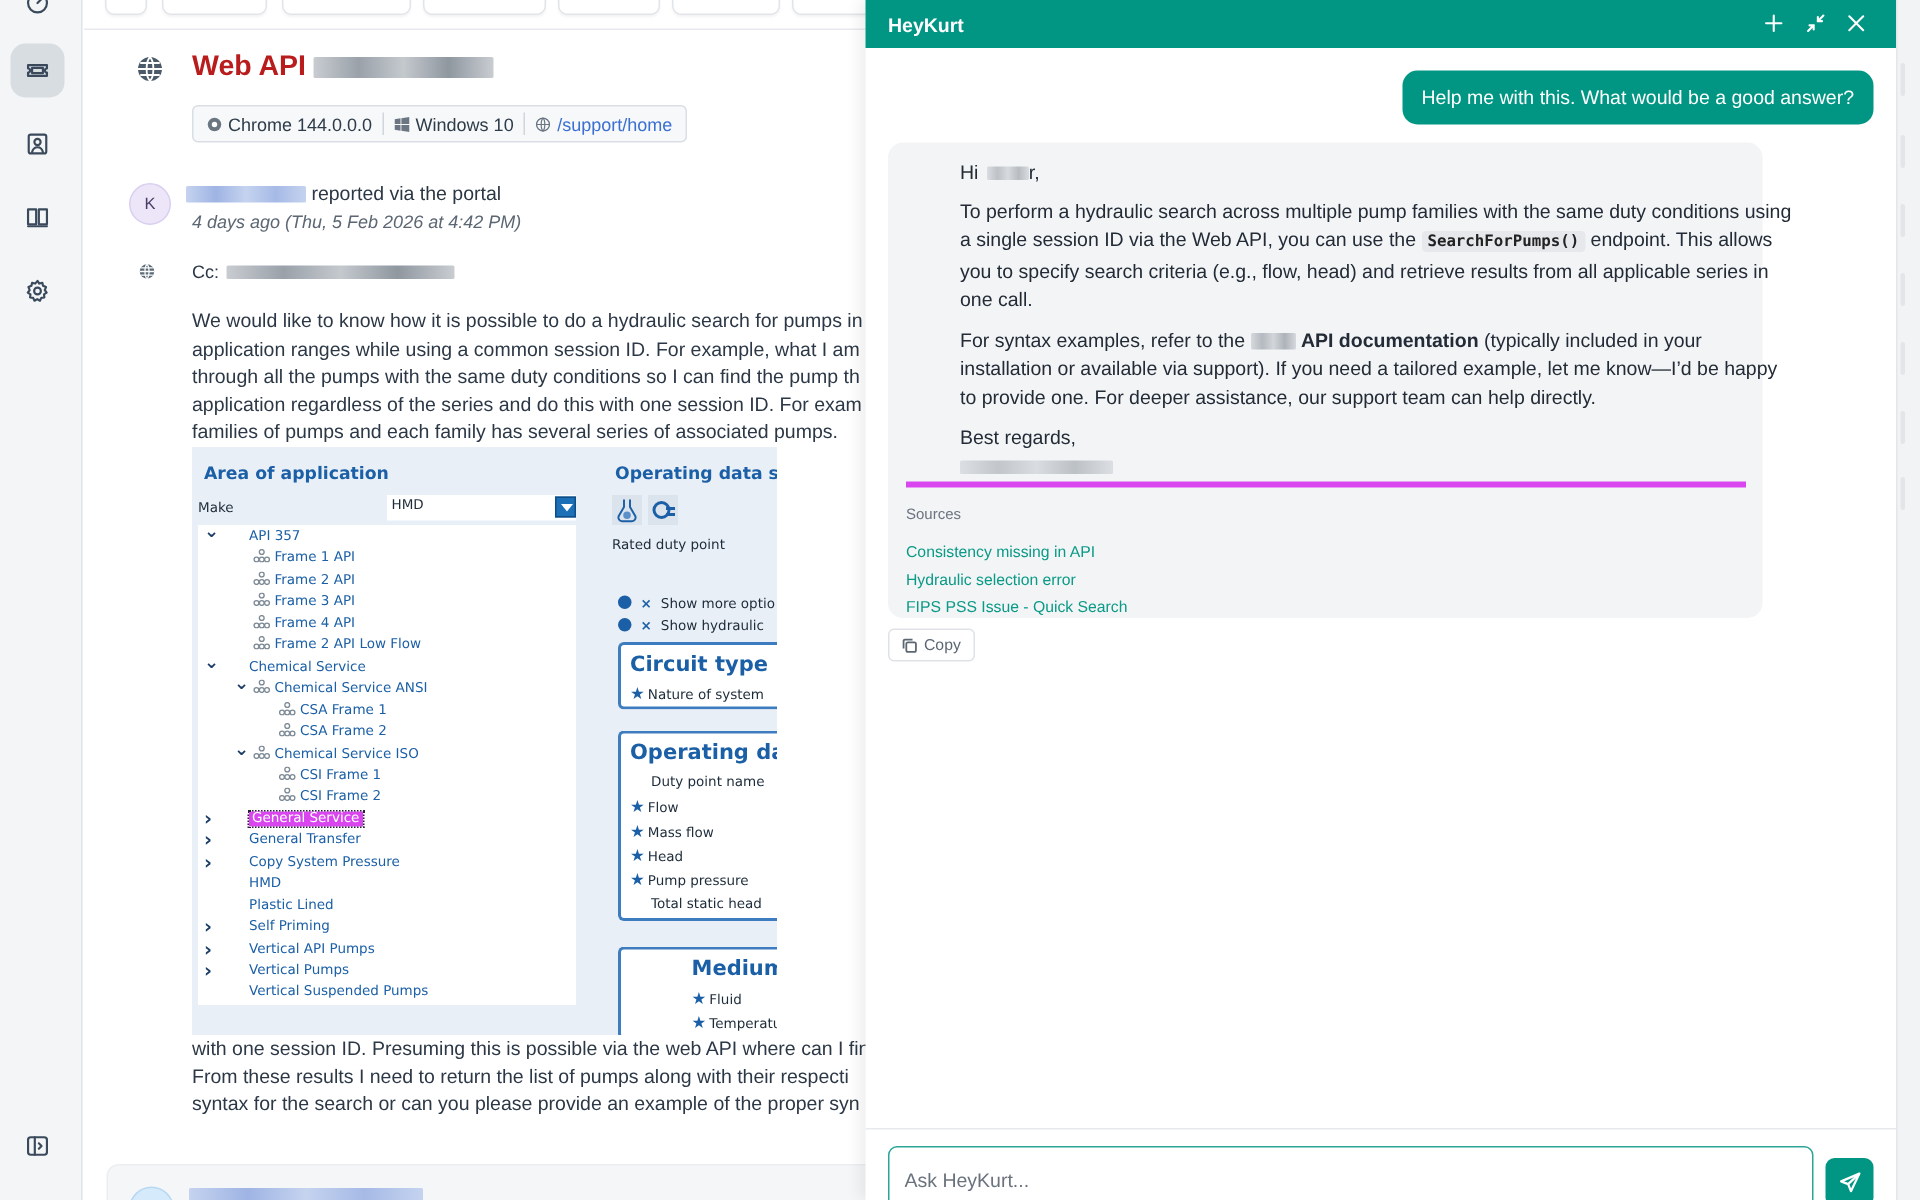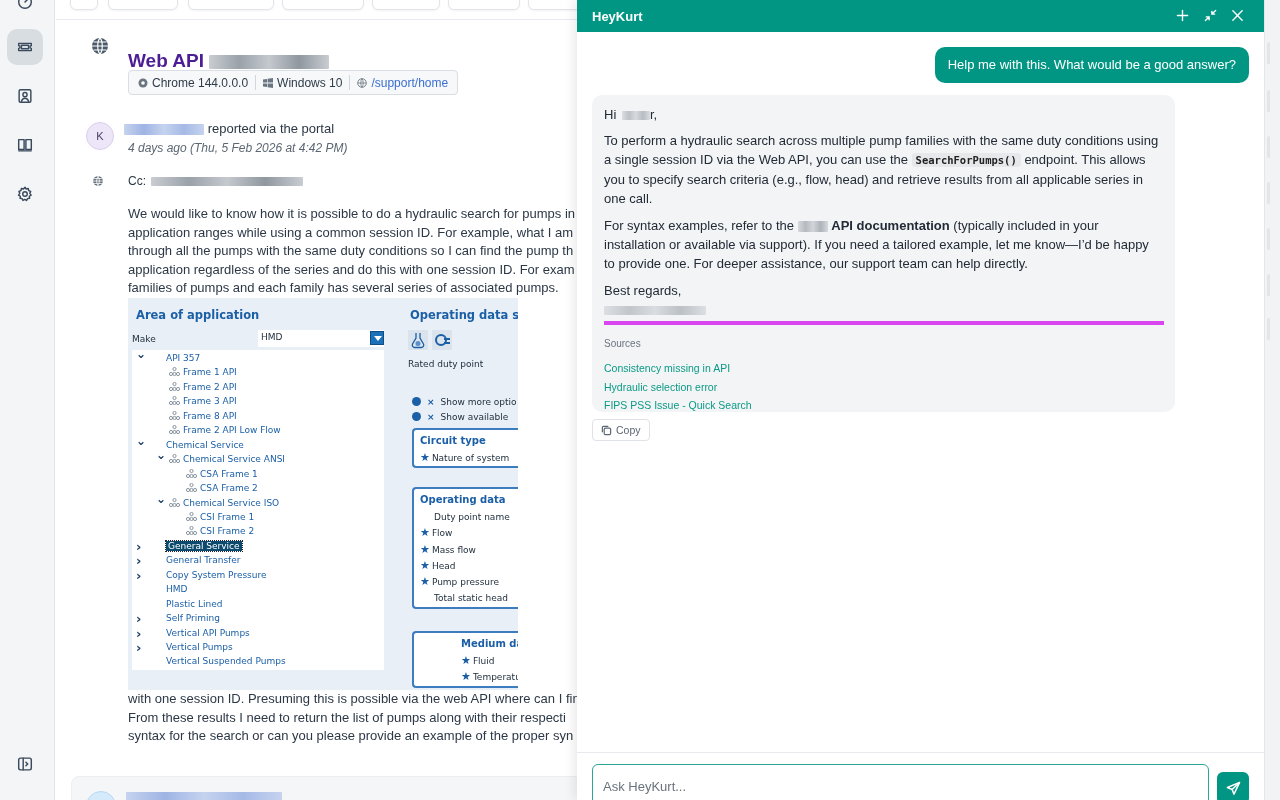--- a/index.html
+++ b/index.html
@@ -11,21 +11,21 @@
   .rail-btn { position: absolute; left: 7px; width: 36px; height: 36px; border-radius: 10px; display: flex; align-items: center; justify-content: center; color: #3a4a5c; }
   .rail-btn.active { background: #d8dde2; }
   .rail-btn svg { width: 18px; height: 18px; stroke: #3a4a5c; fill: none; stroke-width: 1.6; stroke-linecap: round; stroke-linejoin: round; }
 
   
   .main { position: absolute; left: 56px; top: 0; width: 1224px; height: 800px; background: #fff; }
   .toolbar { position: absolute; left: 0; top: 0; width: 100%; height: 20px; border-bottom: 1px solid #e6e9ed; }
   .tb-btn { position: absolute; top: -10px; height: 20px; border: 1px solid #e1e5ea; border-radius: 6px; background: #fff; box-shadow: 0 1px 2px rgba(0,0,0,0.05); }
   .ticket-head { position: absolute; left: 34px; top: 34px; }
   .globe-lg { position: absolute; left: 0; top: 2px; width: 20px; height: 20px; }
-  .title { position: absolute; left: 38px; top: 16px; font-size: 19px; font-weight: bold; color: #4c1d95; white-space: nowrap; }
+  .title { position: absolute; left: 38px; top: 0; font-size: 19px; font-weight: bold; color: #b91c1c; white-space: nowrap; }
   .blur { display: inline-block; background: linear-gradient(90deg,#c9cdd2,#9aa1a9,#c4c9ce,#8f979f,#c9cdd2); border-radius: 1px; vertical-align: middle; }
   .blur-blue { background: linear-gradient(90deg,#c5d3ef,#9fb4e4,#c5d3ef,#a6bae6,#c5d3ef); }
   .meta-pill { position: absolute; left: 38px; top: 36px; height: 25px; border: 1px solid #d9dee4; background: #f6f8fa; border-radius: 4px; display: flex; align-items: center; padding: 0 9px; font-size: 12px; color: #2e3b48; white-space: nowrap; }
   .meta-pill .sep { width: 1px; height: 15px; background: #d0d6dc; margin: 0 7px; }
   .meta-pill .ic { display: inline-block; width: 10px; height: 10px; margin-right: 4px; vertical-align: -1px; }
   .meta-pill .link { color: #3b6fd1; }
 
   .reporter { position: absolute; left: 30px; top: 122px; }
   .avatar-k { position: absolute; left: 0; top: 0; width: 28px; height: 28px; border-radius: 50%; background: #ece6f8; border: 1px solid #d9cff0; color: #4a3e66; font-size: 11px; display: flex; align-items: center; justify-content: center; }
   .rep-line { position: absolute; left: 38px; top: -1px; font-size: 13px; color: #2b3744; white-space: nowrap; }
@@ -40,51 +40,51 @@
   
   .shot { position: absolute; left: 72px; top: 298px; width: 390px; height: 392px; overflow: hidden; font-family: "DejaVu Sans", sans-serif; }
   .shot-left { position: absolute; left: 0; top: 0; width: 282px; height: 392px; background: #e9eff6; }
   .shot-left h4 { position: absolute; left: 8px; top: 10px; font-size: 11.5px; color: #1b5fa6; font-weight: bold; }
   .make-label { position: absolute; left: 4px; top: 36px; font-size: 9px; color: #1c2b39; text-align: center; }
   .make-select { position: absolute; left: 130px; top: 32px; width: 126px; height: 17px; background: #fff; font-size: 9px; color: #1c2b39; padding: 2px 3px; }
   .make-select .dd { position: absolute; right: 0; top: 1px; width: 14px; height: 14px; background: #1b70b8; border: 1px solid #0e4d86; }
   .make-select .dd::after { content: ""; position: absolute; left: 3px; top: 4px; border-left: 4px solid transparent; border-right: 4px solid transparent; border-top: 5px solid #fff; }
   .tree { position: absolute; left: 4px; top: 52px; width: 252px; height: 320px; background: #fff; }
   .tree-row { position: absolute; font-size: 9px; color: #1b5fa6; white-space: nowrap; height: 13px; line-height: 13px; }
-  .tree-row.sel span.lbl { background: #0c4a6e; color: #fff; padding: 0 2px; outline: 1px dotted #223; }
+  .tree-row.sel span.lbl { background: #d946ef; color: #fff; padding: 0 2px; outline: 1px dotted #223; }
   .chev { position: absolute; font-size: 9px; color: #1b3c66; font-weight: bold; }
   .node-ic { display: inline-block; width: 13px; height: 9px; margin-right: 2px; vertical-align: -1px; }
 
   .shot-right { position: absolute; left: 270px; top: 0; width: 120px; height: 392px; background: #e9eff6; }
   .shot-right h4 { position: absolute; left: 12px; top: 10px; font-size: 11.5px; color: #1b5fa6; font-weight: bold; white-space: nowrap; }
   .ic-box { position: absolute; top: 32px; width: 20px; height: 20px; background: #dbe3ec; }
   .rated { position: absolute; left: 10px; top: 61px; font-size: 9px; color: #1c2b39; }
   .opt { position: absolute; left: 14px; font-size: 9px; color: #1c2b39; white-space: nowrap; }
   .opt .dot { display: inline-block; width: 9px; height: 9px; border-radius: 50%; background: #1b5fa6; margin-right: 6px; vertical-align: -1px; }
   .opt .x { color: #1b5fa6; font-weight: bold; margin-right: 6px; }
   .grp { position: absolute; left: 14px; width: 110px; border: 2px solid #3d7cbf; border-right: none; border-radius: 4px 0 0 4px; background: #fff; }
-  .grp h5 { font-size: 10px; color: #1b5fa6; font-weight: bold; margin: 5px 0 4px 6px; white-space: nowrap; }
+  .grp h5 { font-size: 14px; color: #1b5fa6; font-weight: bold; margin: 5px 0 4px 6px; white-space: nowrap; }
   .grp .it { font-size: 9px; color: #1c2b39; height: 16.3px; line-height: 16.3px; white-space: nowrap; padding-left: 6px; }
   .grp .it.nostar { padding-left: 20px; }
   .star { color: #1b5fa6; font-size: 11px; margin-right: 2px; }
 
   .reply-card { position: absolute; left: 15px; top: 776px; width: 1200px; height: 40px; background: #f5f6f8; border: 1px solid #eceef1; border-radius: 8px; }
   .reply-avatar { position: absolute; left: 14px; top: 14px; width: 30px; height: 30px; border-radius: 50%; background: #d5eafb; border: 1px solid #b7d8f3; }
 
   
   .panel { position: absolute; left: 577px; top: 0; width: 687px; height: 800px; background: #fff; box-shadow: -4px 0 10px rgba(0,0,0,0.08); }
   .panel-head { position: absolute; left: 0; top: 0; width: 687px; height: 32px; background: #009683; color: #fff; }
   .panel-title { position: absolute; left: 15px; top: 9px; font-size: 13px; font-weight: bold; }
   .ph-btn { position: absolute; top: 3px; width: 24px; height: 24px; display: flex; align-items: center; justify-content: center; }
   .ph-btn svg { width: 13px; height: 13px; stroke: #fff; fill: none; stroke-width: 1.5; stroke-linecap: round; }
 
   .user-bubble { position: absolute; right: 15px; top: 47px; height: 36px; background: #009683; color: #fff; border-radius: 10px; font-size: 13px; padding: 10px 13px; white-space: nowrap; }
 
   .bot-bubble { position: absolute; left: 15px; top: 95px; width: 583px; height: 317px; background: #f3f4f6; border-radius: 10px; padding: 10px 12px; font-size: 13px; color: #222b36; line-height: 19px; }
-  .bot-bubble p { margin-bottom: 8px; }
+  .bot-bubble p { margin-bottom: 8px; margin-left: 36px; }
   .bot-bubble code { font-family: "DejaVu Sans Mono", monospace; font-size: 10.5px; font-weight: bold; background: #e6e8eb; padding: 1px 4px; border-radius: 3px; color: #222; }
   .bot-bubble b { font-weight: bold; }
   .sources { position: absolute; left: 12px; top: 226px; width: 560px; border-top: 4px solid #d946ef; padding-top: 9px; }
   .sources .s-label { font-size: 10px; color: #6b7480; margin-bottom: 6px; }
   .sources .s-link { display: block; font-size: 10.5px; color: #0a9a86; line-height: 18.5px; text-decoration: none; }
 
   .copy-btn { position: absolute; left: 15px; top: 419px; height: 22px; border: 1px solid #dfe2e6; border-radius: 4px; background: #fff; font-size: 10.5px; color: #5c6773; padding: 0 8px; display: flex; align-items: center; }
   .copy-btn svg { width: 11px; height: 11px; stroke: #5c6773; fill: none; stroke-width: 1.3; margin-right: 4px; }
 
   .composer-sep { position: absolute; left: 0; top: 752px; width: 687px; height: 1px; background: #e7e9ec; }
@@ -237,21 +237,21 @@
                 <circle cx="6.5" cy="2" r="1.6" fill="none" stroke="#7d8a96" stroke-width="0.9"></circle>
                 <circle cx="3" cy="7" r="1.6" fill="none" stroke="#7d8a96" stroke-width="0.9"></circle>
                 <circle cx="10" cy="7" r="1.6" fill="none" stroke="#7d8a96" stroke-width="0.9"></circle>
                 <circle cx="6.5" cy="7" r="1.6" fill="none" stroke="#7d8a96" stroke-width="0.9"></circle>
               </svg><span class="lbl">Frame 3 API</span></div>
             <div class="tree-row" style="top: 59.8px; left: 36px;"><svg class="node-ic" viewBox="0 0 13 9">
                 <circle cx="6.5" cy="2" r="1.6" fill="none" stroke="#7d8a96" stroke-width="0.9"></circle>
                 <circle cx="3" cy="7" r="1.6" fill="none" stroke="#7d8a96" stroke-width="0.9"></circle>
                 <circle cx="10" cy="7" r="1.6" fill="none" stroke="#7d8a96" stroke-width="0.9"></circle>
                 <circle cx="6.5" cy="7" r="1.6" fill="none" stroke="#7d8a96" stroke-width="0.9"></circle>
-              </svg><span class="lbl">Frame 8 API</span></div>
+              </svg><span class="lbl">Frame 4 API</span></div>
             <div class="tree-row" style="top: 74.25px; left: 36px;"><svg class="node-ic" viewBox="0 0 13 9">
                 <circle cx="6.5" cy="2" r="1.6" fill="none" stroke="#7d8a96" stroke-width="0.9"></circle>
                 <circle cx="3" cy="7" r="1.6" fill="none" stroke="#7d8a96" stroke-width="0.9"></circle>
                 <circle cx="10" cy="7" r="1.6" fill="none" stroke="#7d8a96" stroke-width="0.9"></circle>
                 <circle cx="6.5" cy="7" r="1.6" fill="none" stroke="#7d8a96" stroke-width="0.9"></circle>
               </svg><span class="lbl">Frame 2 API Low Flow</span></div>
             <div class="tree-row" style="top: 88.7px; left: 34px;"><span class="chev" style="left: -30px; top: -4px; font-size: 12px;">⌄</span><span class="lbl">Chemical Service</span></div>
             <div class="tree-row" style="top: 103.15px; left: 36px;"><span class="chev" style="left: -12px; top: -4px; font-size: 12px;">⌄</span><svg class="node-ic" viewBox="0 0 13 9">
                 <circle cx="6.5" cy="2" r="1.6" fill="none" stroke="#7d8a96" stroke-width="0.9"></circle>
                 <circle cx="3" cy="7" r="1.6" fill="none" stroke="#7d8a96" stroke-width="0.9"></circle>
@@ -309,21 +309,21 @@
         </div>
         <div class="ic-box" style="left:34px">
           <svg viewBox="0 0 20 20" width="20" height="20">
               <circle cx="9" cy="10" r="5" fill="none" stroke="#1b5fa6" stroke-width="2"></circle>
               <rect x="12" y="8" width="6" height="2" fill="#1b5fa6"></rect>
               <rect x="12" y="12" width="6" height="2" fill="#1b5fa6"></rect>
             </svg>
         </div>
         <div class="rated">Rated duty point</div>
         <div class="opt" style="top:99px"><span class="dot"></span><span class="x">×</span><span>Show more optio</span></div>
-        <div class="opt" style="top:114px"><span class="dot"></span><span class="x">×</span><span>Show available</span></div>
+        <div class="opt" style="top:114px"><span class="dot"></span><span class="x">×</span><span>Show hydraulic</span></div>
         <div id="groups">
             <div class="grp" style="top: 130px;">
               <h5>Circuit type</h5>
               <div class="it"><span class="star">★</span><span>Nature of system</span></div>
             </div>
             <div class="grp" style="top: 189px;">
               <h5>Operating data</h5>
               <div class="it nostar"><span>Duty point name</span></div>
               <div class="it"><span class="star">★</span><span>Flow</span></div>
               <div class="it"><span class="star">★</span><span>Mass flow</span></div>

